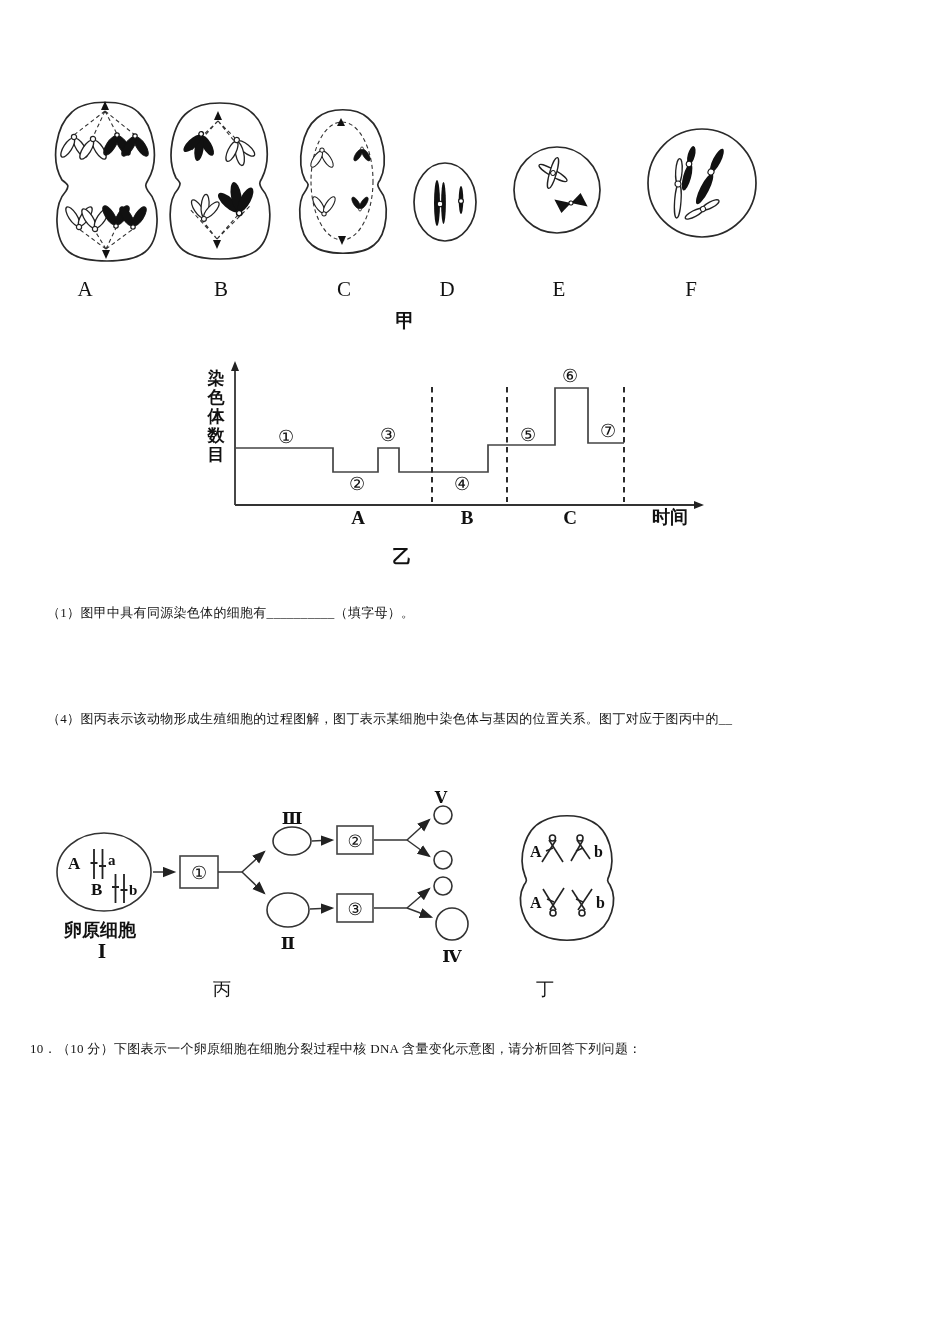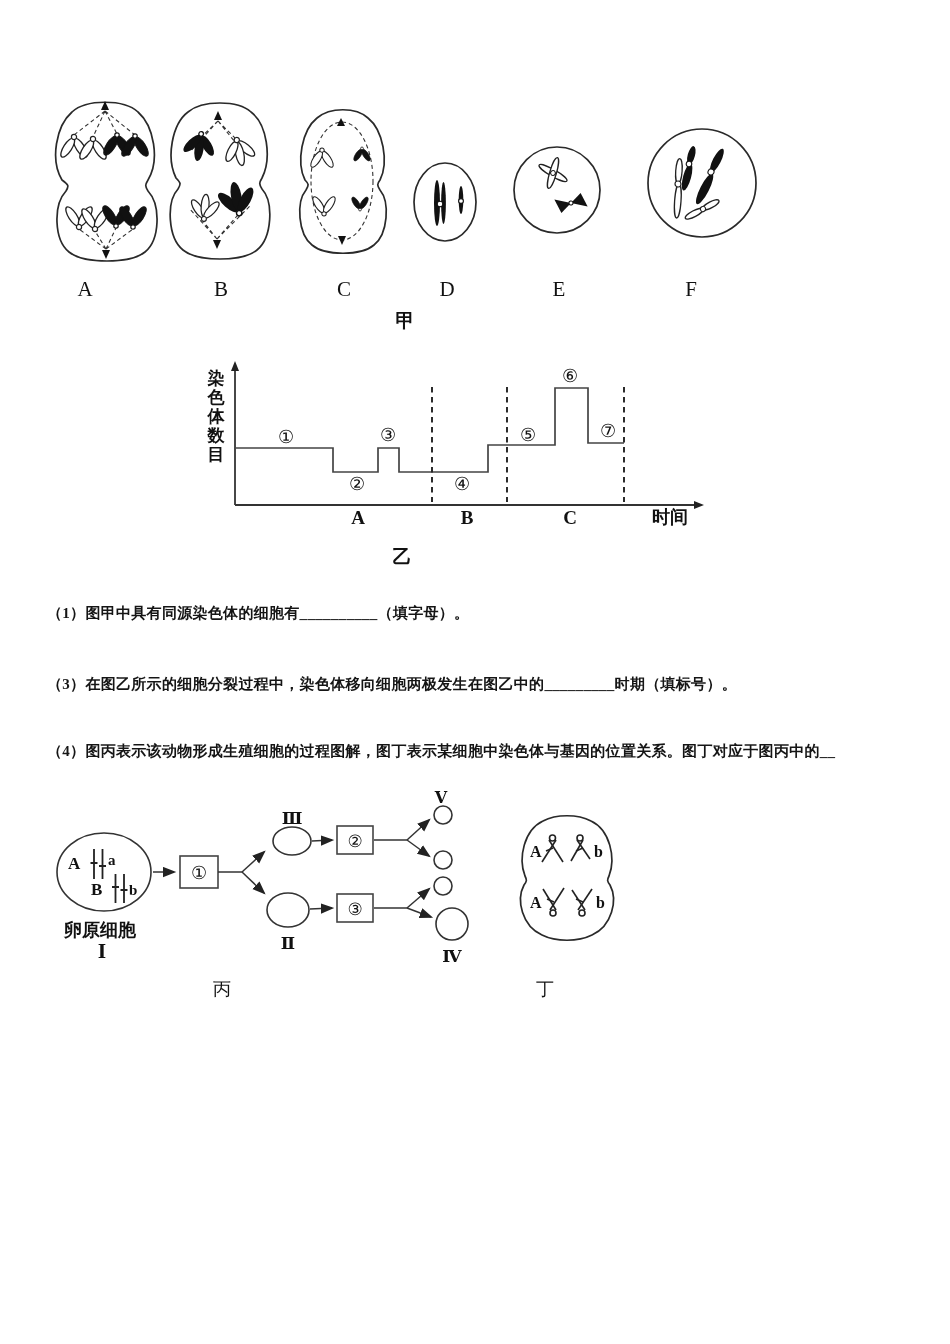--- a/index.html
+++ b/index.html
@@ -4,21 +4,21 @@
 <style>
   html,body{margin:0;padding:0;background:#e8e8e8;}
   .sheet{
     position:relative;width:950px;height:1344px;margin:0 auto;
     background:#ffffff;overflow:hidden;
     font-family:"Liberation Serif","DejaVu Serif",serif;color:#1c1c1c;
   }
   svg{position:absolute;left:0;top:0;}
   .qline{
     position:absolute;white-space:nowrap;
-    font-size:15px;font-weight:700;letter-spacing:0.3px;color:#151515;
+    font-size:13px;font-weight:400;letter-spacing:0.3px;color:#151515;
   }
   .fig-text{font-family:"Liberation Serif","DejaVu Serif",serif;fill:#111;}
   .cellpath{fill:#ffffff;stroke:#2a2a2a;stroke-width:1.7;}
   .spindle{stroke:#333;stroke-width:1.1;fill:none;stroke-dasharray:4 3;}
   .axis{stroke:#333;stroke-width:1.8;fill:none;}
   .steps{stroke:#444;stroke-width:1.7;fill:none;}
   .dashv{stroke:#222;stroke-width:1.9;fill:none;stroke-dasharray:5.5 4.5;}
   .flow{stroke:#333;stroke-width:1.5;fill:none;}
   .wbox{fill:#fff;stroke:#444;stroke-width:1.6;}
   .ocell{fill:#fff;stroke:#333;stroke-width:1.6;}
@@ -268,16 +268,16 @@
       <line x1="576" y1="899" x2="583" y2="902"></line>
       <circle cx="582" cy="913" r="3" fill="#fff"></circle>
     </g>
     <text class="fig-text" x="596" y="908" font-size="16" font-weight="700">b</text>
 
     <text class="fig-text" x="545" y="995" font-size="18" text-anchor="middle">丁</text>
   </g>
 </svg>
 
   <div class="qline" style="left:47px;top:604px;">（1）图甲中具有同源染色体的细胞有__________（填字母）。</div>
-  <div class="qline" style="left:47px;top:675px;">（3）在图乙所示的细胞分裂过程中，染色体移向细胞两极发生在图乙中的_________时期（填标号）。</div>
-  <div class="qline" style="left:47px;top:710px;margin-top:32px;">（4）图丙表示该动物形成生殖细胞的过程图解，图丁表示某细胞中染色体与基因的位置关系。图丁对应于图丙中的__</div>
+  <div class="qline" style="left:47px;top:710px;">（4）图丙表示该动物形成生殖细胞的过程图解，图丁表示某细胞中染色体与基因的位置关系。图丁对应于图丙中的__</div>
+  <div class="qline" style="left:30px;top:1040px;">10．（10 分）下图表示一个卵原细胞在细胞分裂过程中核 DNA 含量变化示意图，请分析回答下列问题：</div>
 
 </div>
 
 </body></html>

